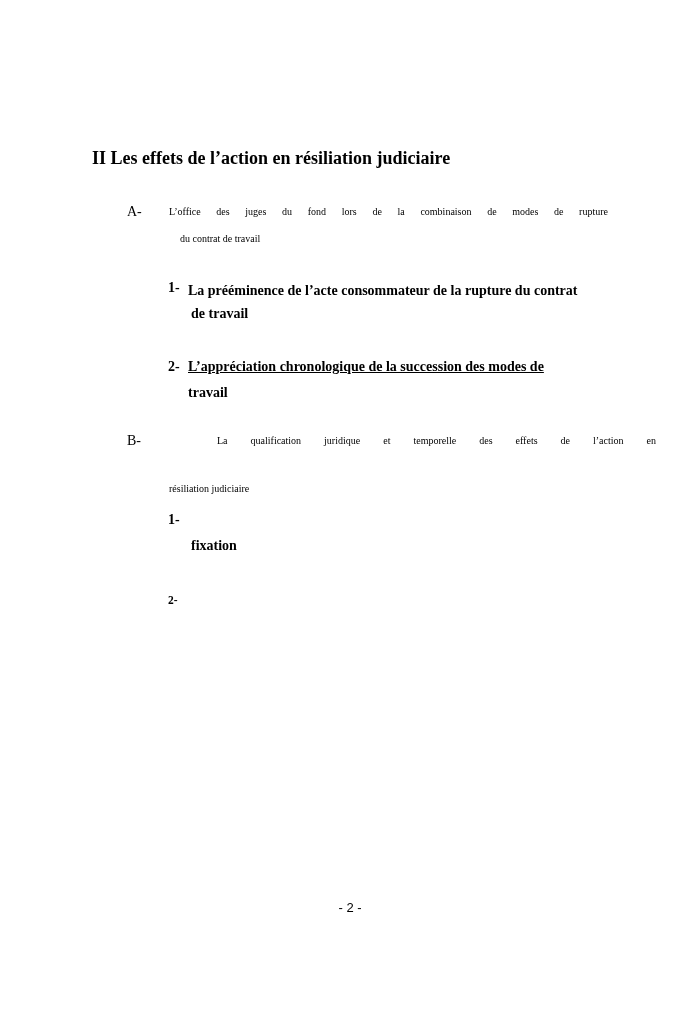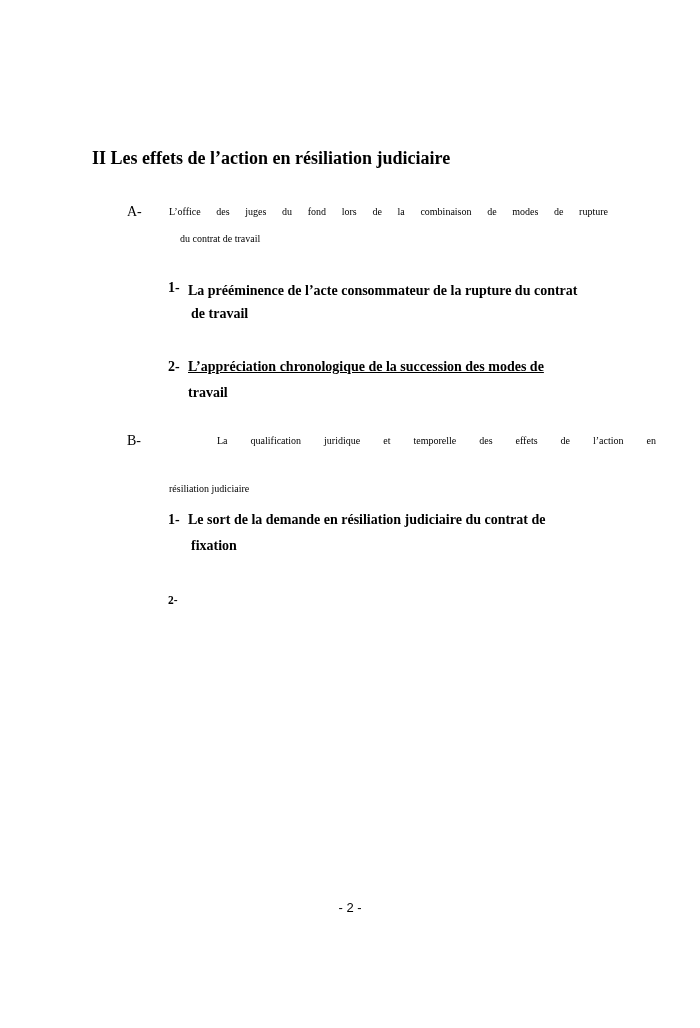--- a/index.html
+++ b/index.html
@@ -78,20 +78,19 @@
 
   <div class="abs sub" style="left:168px; top:358px;">2-</div>
   <div class="abs sub" style="left:188px; top:358px;text-decoration:underline;">L’appréciation chronologique de la succession des modes de</div>
   <div class="abs sub" style="left:188px; top:384px;">travail</div>
 
   <div class="abs sec-label" style="left:127px; top:432px;">B-</div>
   <div class="abs sec-text justify" style="left:169px; top:432px; width:439px;margin-left:48px;">La qualification juridique et temporelle des effets de l’action en</div>
   <div class="abs sec-text" style="left:169px; top:480px;">résiliation judiciaire</div>
 
   <div class="abs sub" style="left:168px; top:511px;">1-</div>
-  <div class="abs sub" style="left:188px; top:511px;">Le sort de la demande en résiliation judiciaire du contrat de</div>
   <div class="abs sub" style="left:191px; top:537px;">fixation</div>
 
   <div class="abs sub small-num" style="left:168px; top:591px;">2-</div>
 
   <div class="abs page-num">- 2 -</div>
 
 </div>
 
 </body></html>

